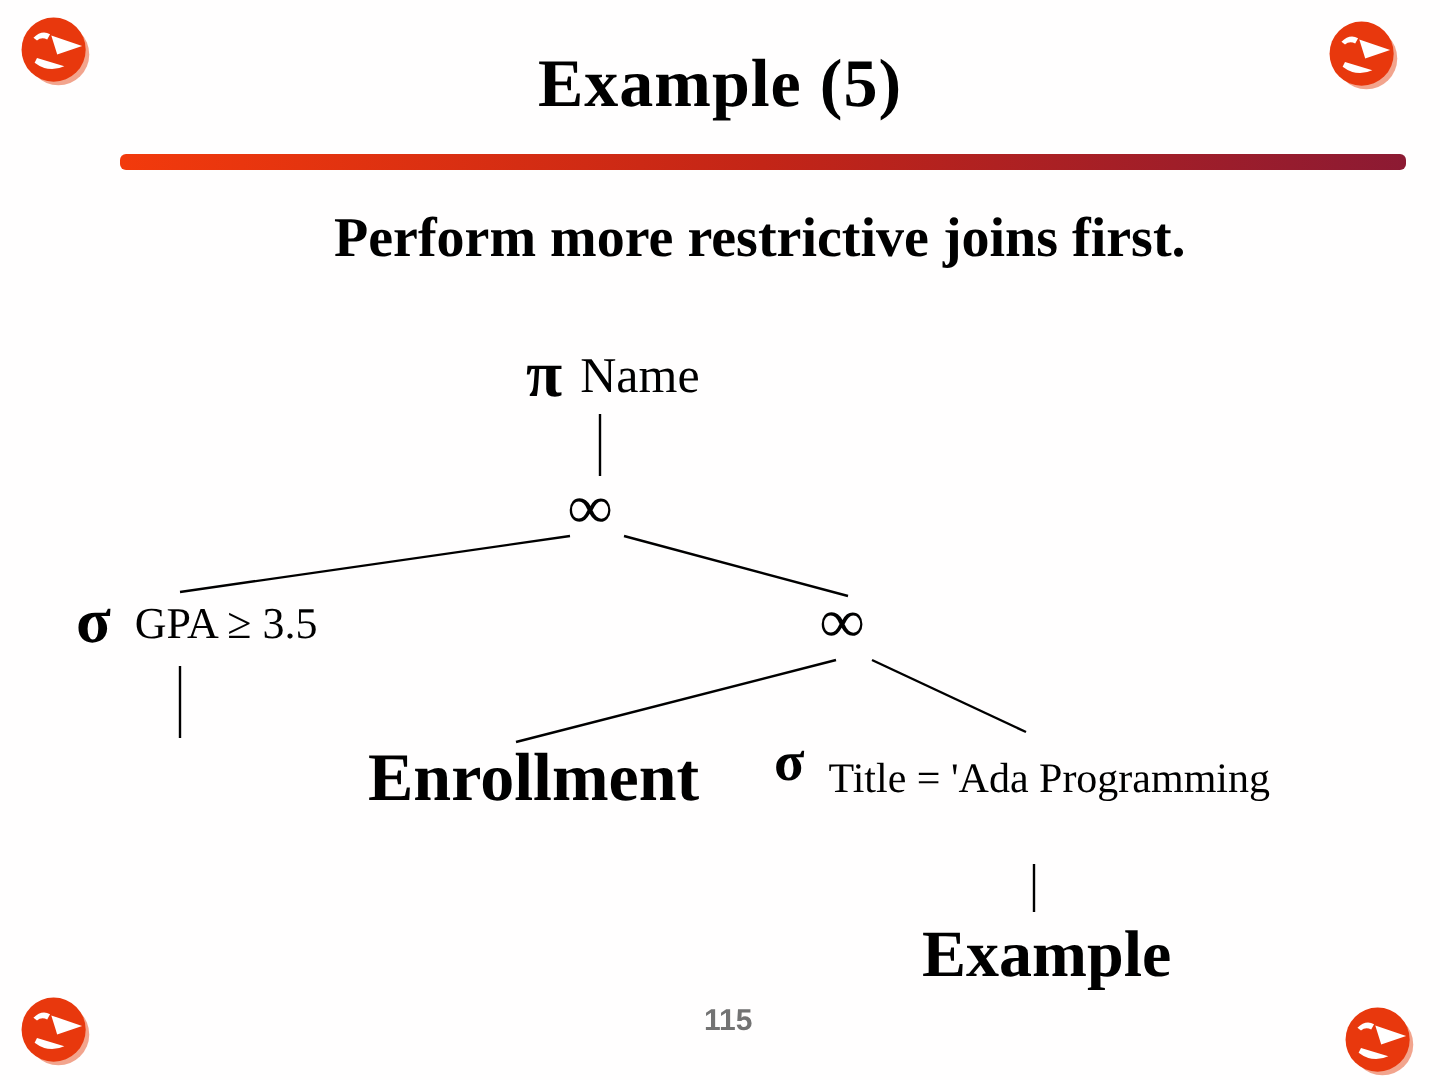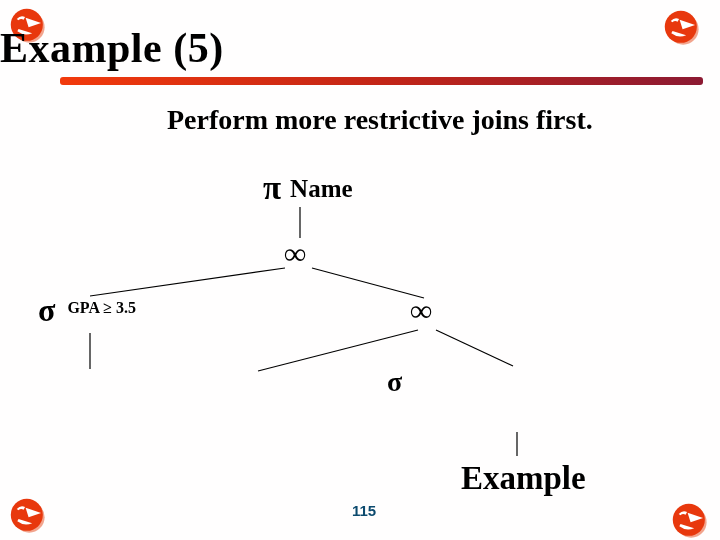--- a/index.html
+++ b/index.html
@@ -15,22 +15,22 @@
   }
   .corner-icon { position: absolute; width: 38px; height: 38px; }
   .corner-icon.tl { left: 9px;  top: 7px; }
   .corner-icon.tr { left: 663px; top: 9px; }
   .corner-icon.bl { left: 9px;  top: 497px; }
   .corner-icon.br { left: 671px; top: 502px; }
 
   #title {
     position: absolute;
     left: 0; right: 0; top: 24px;
-    text-align: left;
-    font-size: 42px;
+    text-align: center;
+    font-size: 34px;
     font-weight: bold;
     letter-spacing: 0.5px;
   }
   #accent-bar {
     position: absolute;
     left: 60px; top: 77px;
     width: 643px; height: 8px;
     border-radius: 3px;
     background: linear-gradient(to right, #f23a0c, #c32517, #8c1a33);
   }
@@ -40,47 +40,47 @@
     font-size: 28px;
     white-space: nowrap;
     font-weight: bold;
   }
 
   .node { position: absolute; white-space: nowrap; }
   .op-symbol { font-weight: bold; }
   .pi  { font-size: 33px; line-height: 1; }
   .inf { font-size: 31px; line-height: 1; font-weight: bold; }
   .sigma { font-size: 32px; line-height: 1; }
-  .op-label { font-weight: bold; }
+  .op-label { font-weight: normal; }
 
   #pi-node { left: 263px; top: 172px; display: flex; align-items: flex-start; gap: 9px; }
   #pi-node .op-label { font-size: 25px; padding-top: 3px; }
 
   #join1-node { left: 284px; top: 238px; }
   #join2-node { left: 410px; top: 295px; }
 
   #sigma-gpa-node { left: 38px; top: 294px; display: flex; align-items: flex-start; gap: 12px; }
-  #sigma-gpa-node .op-label { font-size: 16px; padding-top: 5px; }
+  #sigma-gpa-node .op-label { font-size: 22px; padding-top: 5px; }
 
   .relation { font-weight: bold; font-size: 34px; line-height: 1; }
   #students-node   { left: 29px;  top: 373px; }
   #enrollment-node { left: 184px; top: 373px; }
   #courses-node    { left: 461px; top: 462px; font-size: 33px; }
 
   #sigma-title-node { left: 387px; top: 368px; display: flex; align-items: flex-start; gap: 12px; }
   #sigma-title-node .sigma { font-size: 28px; }
   #sigma-title-node .op-label { font-size: 21px; line-height: 1.45; padding-top: 6px; text-align: center; }
 
   #page-number {
     position: absolute;
     left: 352px; top: 502px;
     font-family: "Liberation Sans", sans-serif;
     font-size: 15px;
     font-weight: bold;
-    color: #0c4a6e;
+    color: #737373;
   }
   #tree-edges { position: absolute; left: 0; top: 0; width: 720px; height: 540px; }
   #tree-edges line { stroke: #000; stroke-width: 1.2; }
 </style>
 </head>
 <body>
 
 <div id="slide">
 
   <svg class="corner-icon tl" viewBox="0 0 32 32">
@@ -137,24 +137,25 @@
 
   <div class="node" id="sigma-gpa-node">
     <span class="op-symbol sigma">σ</span>
     <span class="op-label">GPA ≥ 3.5</span>
   </div>
 
   <div class="node" id="join2-node">
     <span class="inf">∞</span>
   </div>
 
+  <div class="node relation" id="enrollment-node">Enrollment</div>
 
   <div class="node" id="sigma-title-node">
     <span class="op-symbol sigma">σ</span>
     <span class="op-label">
-      <br>
+      <span>Title = 'Ada Programming</span><br>
     </span>
   </div>
 
   <div class="node relation" id="courses-node">Example</div>
 
   <div id="page-number">115</div>
 </div>
 
 </body></html>

